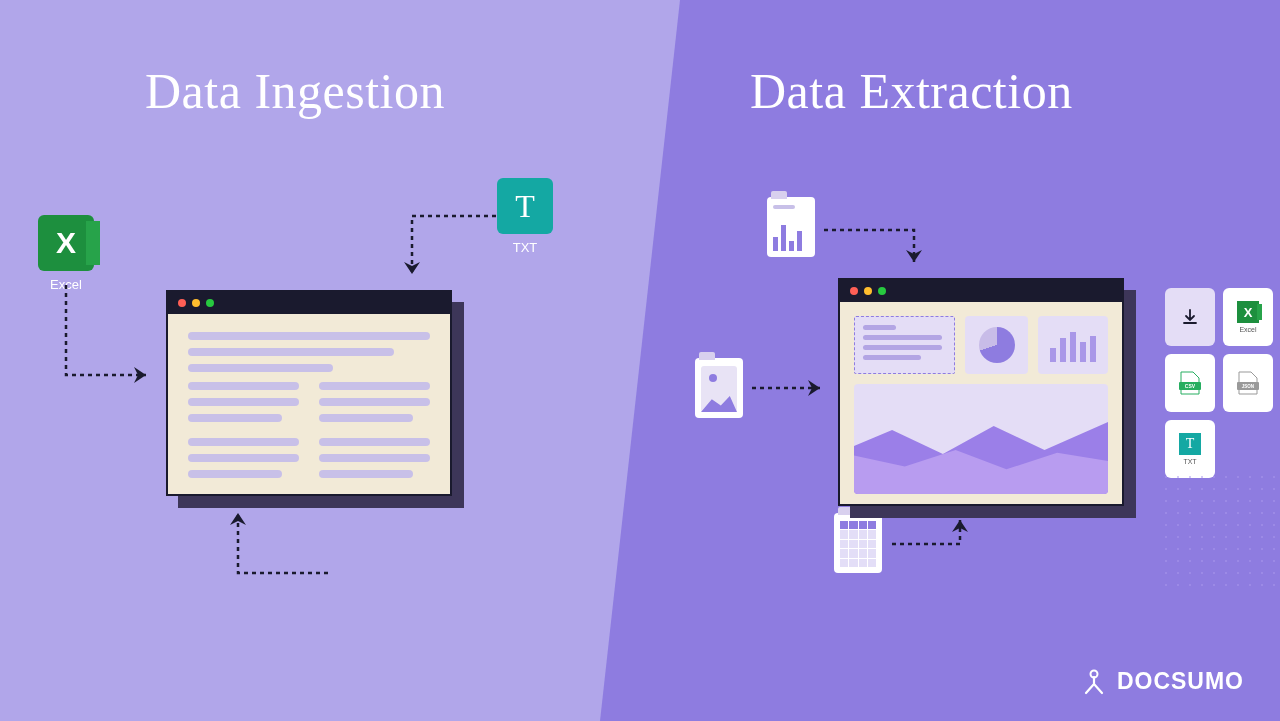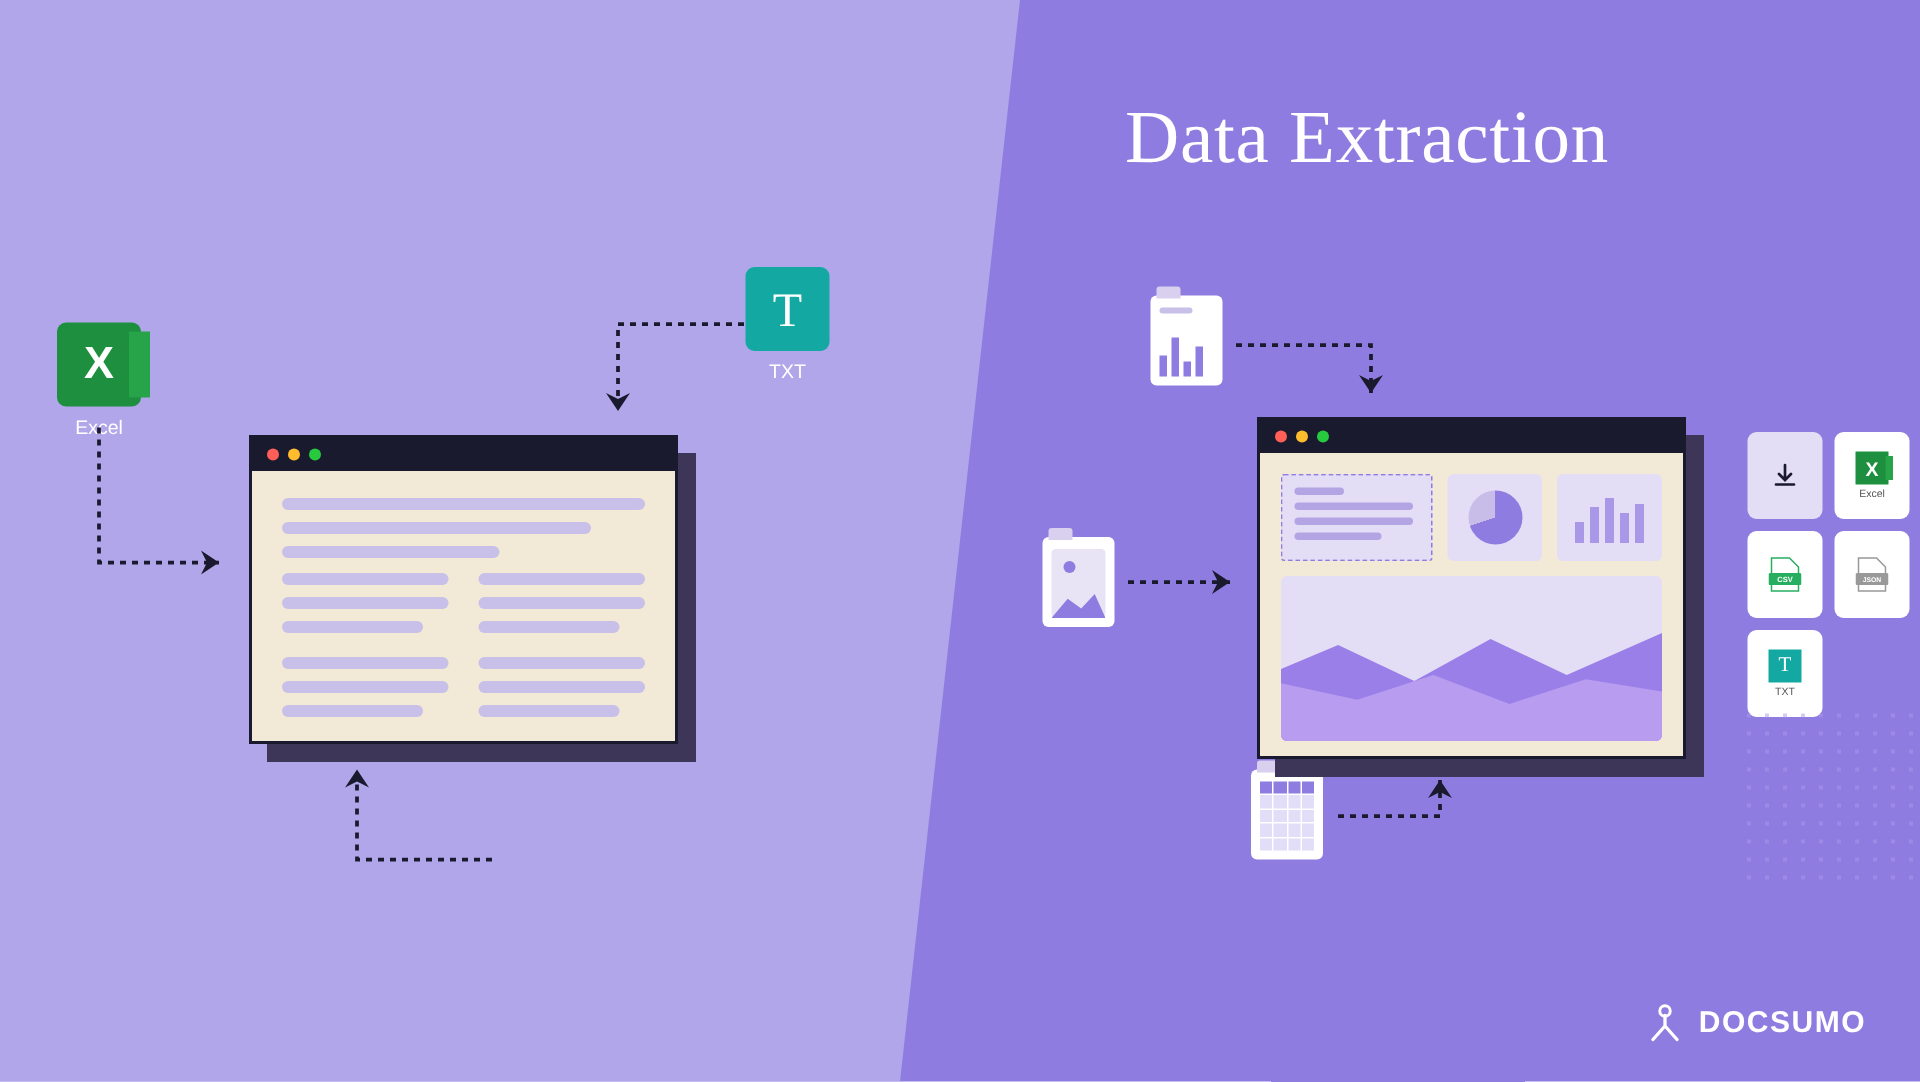--- a/index.html
+++ b/index.html
@@ -251,21 +251,21 @@
 .brand {
   position: absolute;
   right: 36px;
   bottom: 26px;
   display: flex;
   align-items: center;
   gap: 10px;
   color: #ffffff;
   font-family: Arial, sans-serif;
   font-weight: 700;
-  font-size: 20px;
+  font-size: 23px;
   letter-spacing: 1px;
 }
 
 
 .dot-deco {
   position: absolute;
   right: 0;
   bottom: 130px;
   width: 120px;
   height: 120px;
@@ -298,20 +298,21 @@
 .mini-bars > div { width:6px; background:#a997e8; }
 </style>
 </head>
 <body>
 
 <div class="canvas">
 
   <div class="panel panel-right"></div>
   <div class="panel panel-left"></div>
 
+  <div class="title title-left">Data Ingestion</div>
   <div class="title title-right">Data Extraction</div>
 
   <div class="file-tile" style="top:215px; left:38px;">
     <div class="tile-box" style="background:#1d8f3e; position:relative;">
       <div style="position:absolute;right:-6px;top:6px;bottom:6px;width:14px;background:#27a34a;"></div>
       <span style="color:#fff;font-family:Arial;font-size:30px;font-weight:bold;position:relative;">X</span>
     </div>
     <div class="tile-label">Excel</div>
   </div>
 

